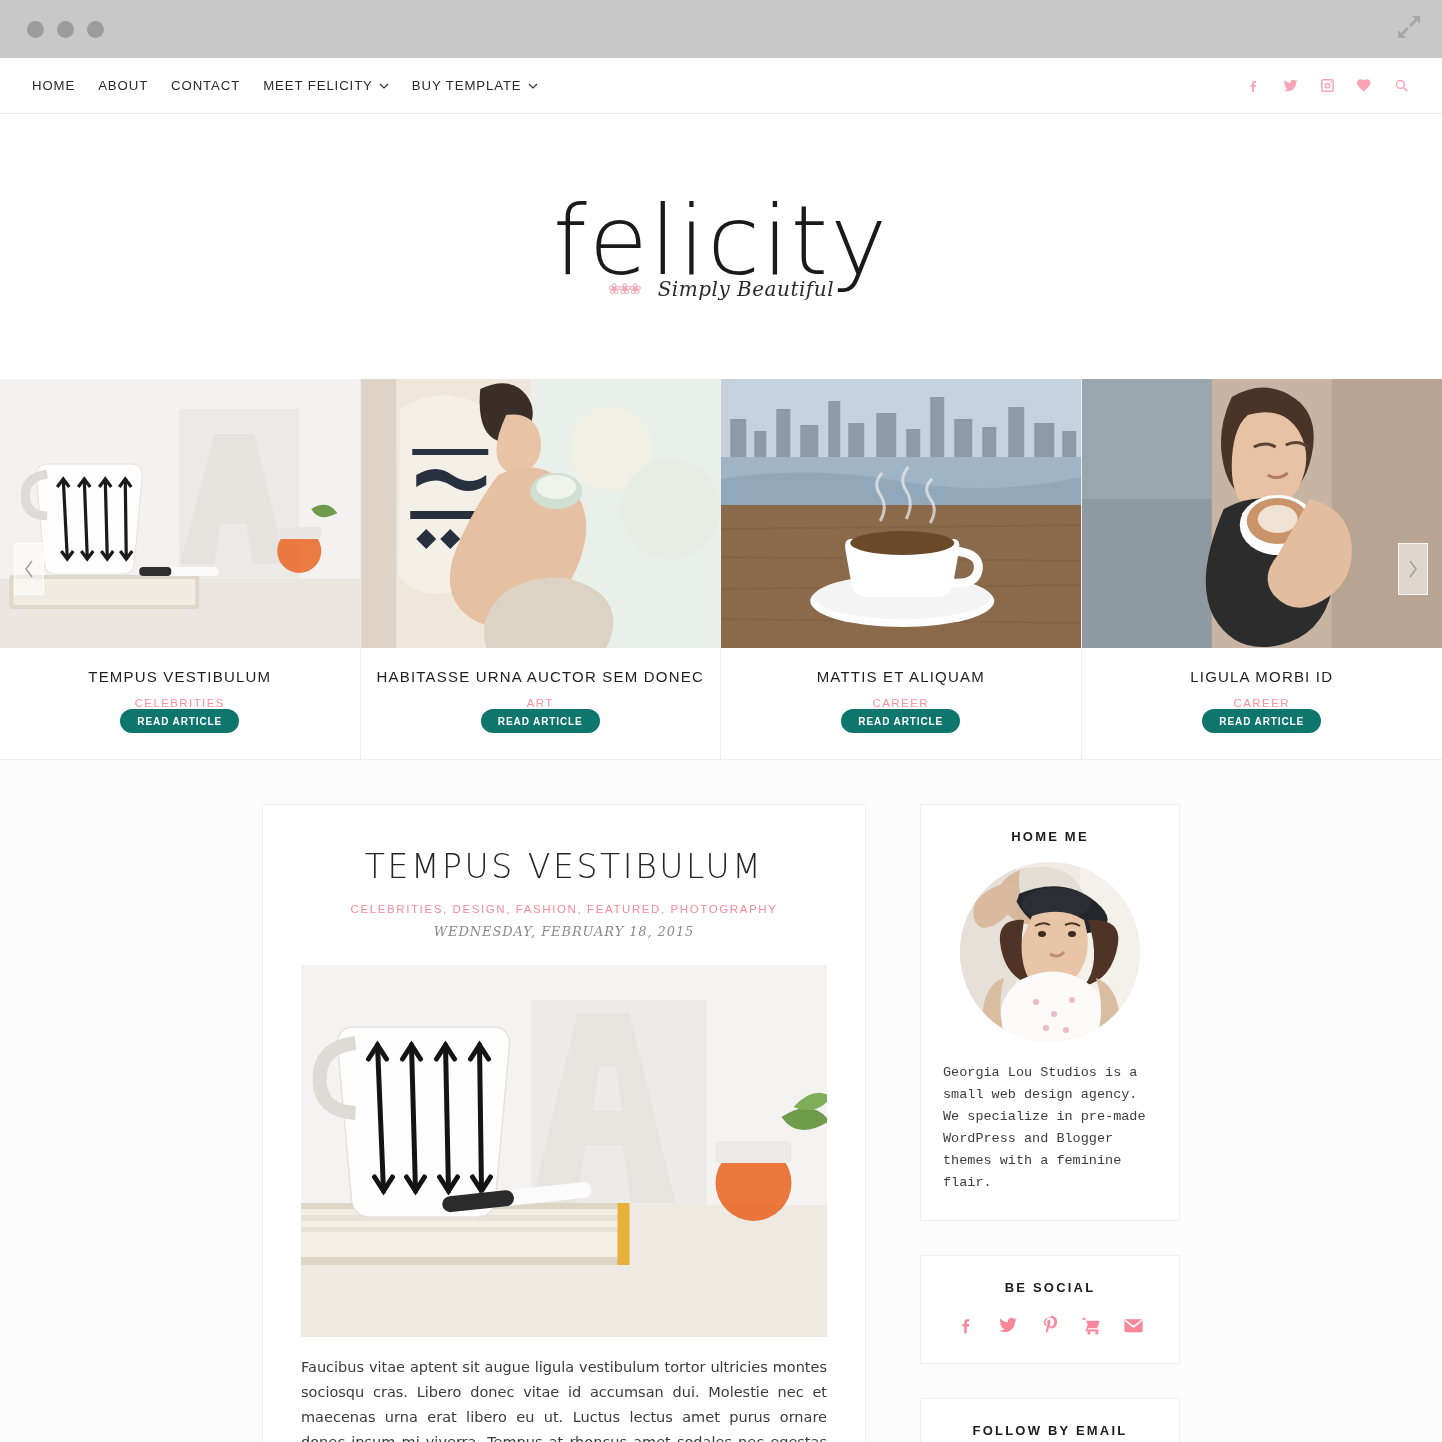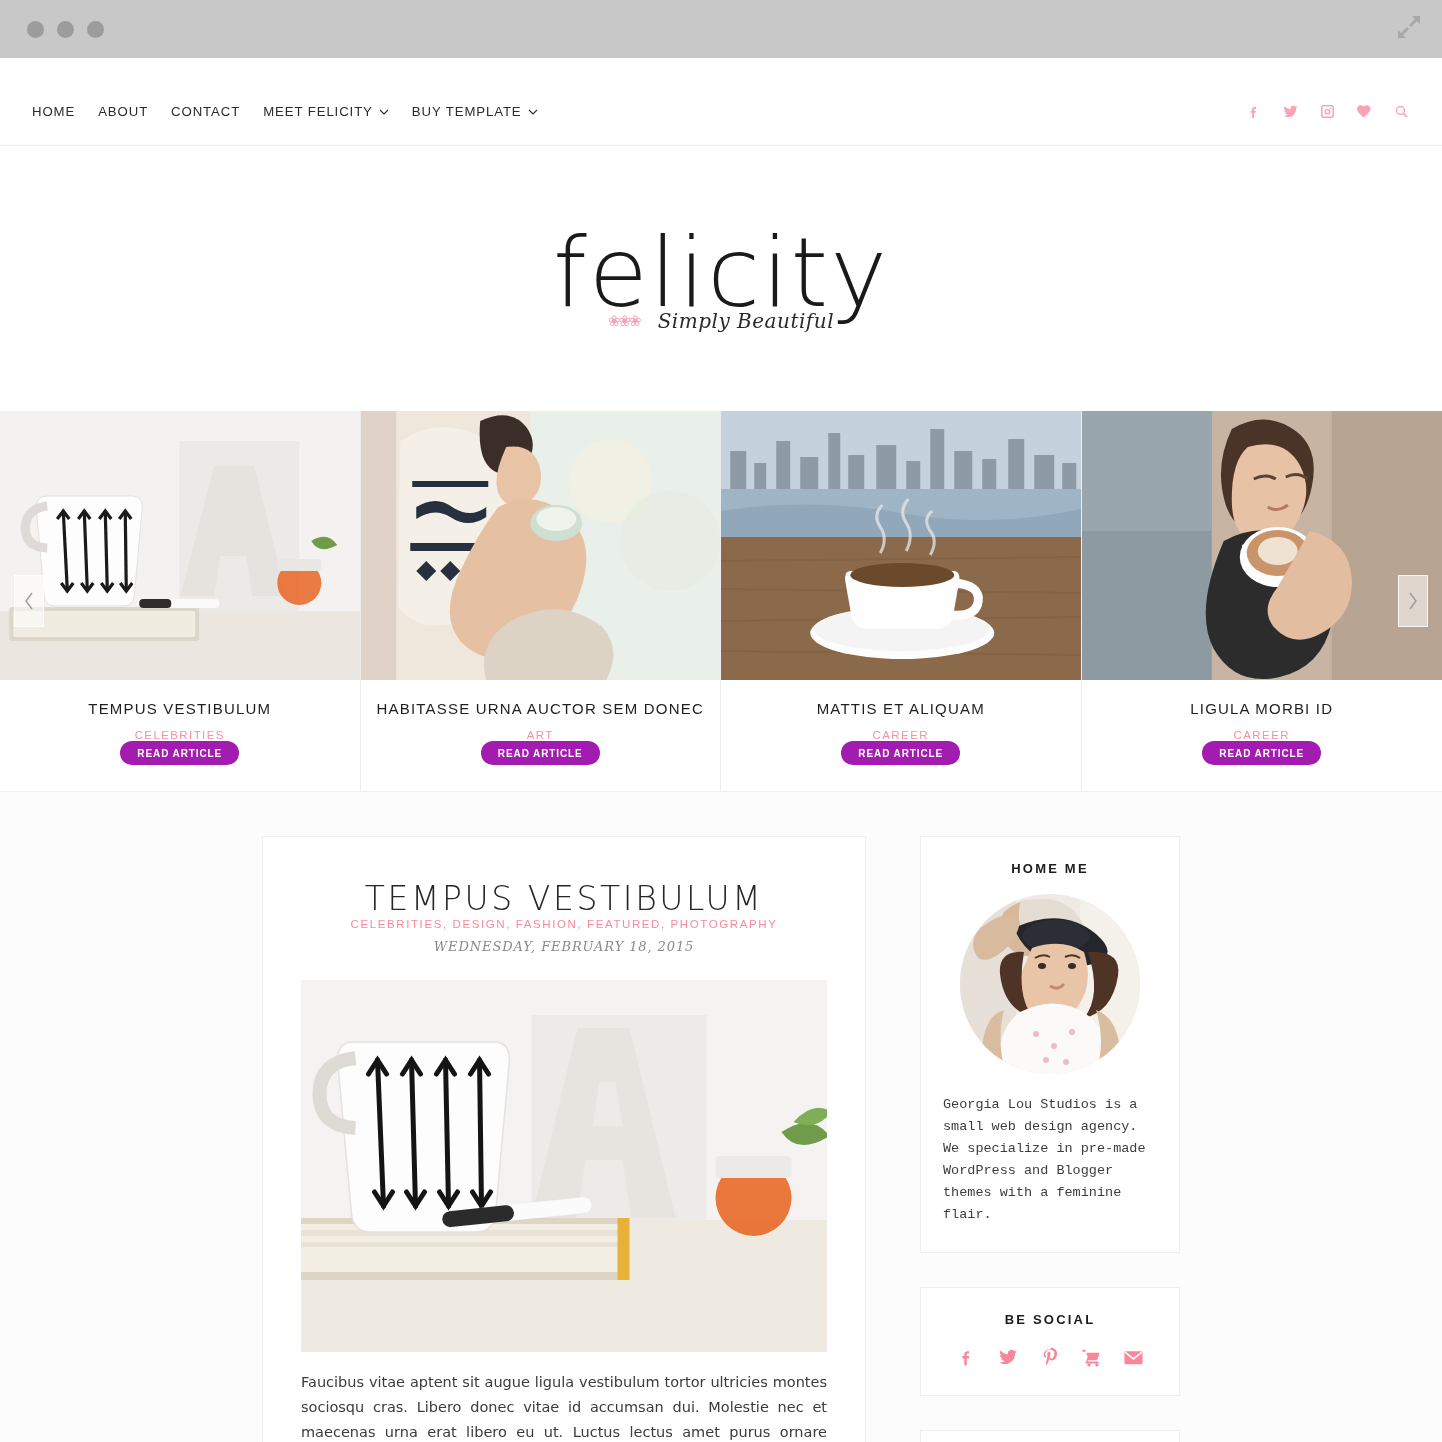--- a/index.html
+++ b/index.html
@@ -21,26 +21,25 @@
   }
   .traffic-lights { display: flex; gap: 13px; margin-left: 27px; }
   .dot { width: 17px; height: 17px; border-radius: 50%; background: #9c9c9c; }
   .expand-icon {
     position: absolute; right: 16px; top: 10px;
     width: 34px; height: 34px; opacity: .55;
   }
 
   
   .topnav {
-    height: 68px;
+    height: 56px;
     background: #fff;
     border-bottom: 1px solid #ececec;
     display: flex; align-items: center;
     padding: 0 32px;
-    margin-top: 20px;
   }
   .nav-links { display: flex; align-items: center; gap: 23px; }
   .nav-link {
     font-size: 13.2px; letter-spacing: .9px; color: #2b2b2b;
     text-decoration: none; white-space: nowrap;
     display: flex; align-items: center; gap: 6px;
   }
   .caret { font-size: 10px; color: #2b2b2b; line-height: 1; }
   .nav-social { margin-left: auto; display: flex; align-items: center; gap: 19px; }
   .nav-social .si { color: #f9a3b4; display: flex; align-items: center; }
@@ -78,21 +77,21 @@
   .slide-img { height: 269px; width: 100%; position: relative; overflow: hidden; }
   .slide-caption { padding: 20px 10px 26px; text-align: center; background: #fff; }
   .slide-title {
     font-size: 15px; letter-spacing: 1.2px; color: #1f1f1f; margin-bottom: 12px;
   }
   .slide-cat {
     font-size: 11.5px; letter-spacing: 1.4px; color: #f7909f; 
   }
   .read-btn {
     display: inline-block;
-    background: #a21caf; color: #fff;
+    background: #0f766e; color: #fff;
     font-size: 10px; font-weight: bold; letter-spacing: .9px;
     padding: 7px 17px 6px; border-radius: 14px; border: none;
     cursor: pointer;
   }
   .car-arrow {
     position: absolute; top: 50%; transform: translateY(-50%);
     width: 30px; height: 52px;
     background: rgba(255,255,255,.55);
     border: 1px solid rgba(255,255,255,.8);
     display: flex; align-items: center; justify-content: center;
@@ -111,21 +110,21 @@
   .post-card {
     width: 604px; background: #fff;
     border: 1px solid #efefef;
     padding: 42px 38px 0;
   }
   .post-title {
     text-align: center; font-size: 33px; font-weight: 300;
     letter-spacing: 2.6px; color: #262626; font-family: "DejaVu Sans", sans-serif;
   }
   .post-cats {
-    text-align: center; 
+    text-align: center; margin-top: 17px;
     font-size: 11.5px; letter-spacing: 1.6px; color: #f78a9c;
   }
   .post-date {
     text-align: center; margin-top: 9px;
     font-family: "DejaVu Serif", serif; font-style: italic;
     font-size: 13px; letter-spacing: .9px; color: #8a8a8a;
   }
   .post-img {
     margin-top: 26px; height: 372px; width: 100%;
     position: relative; overflow: hidden;

